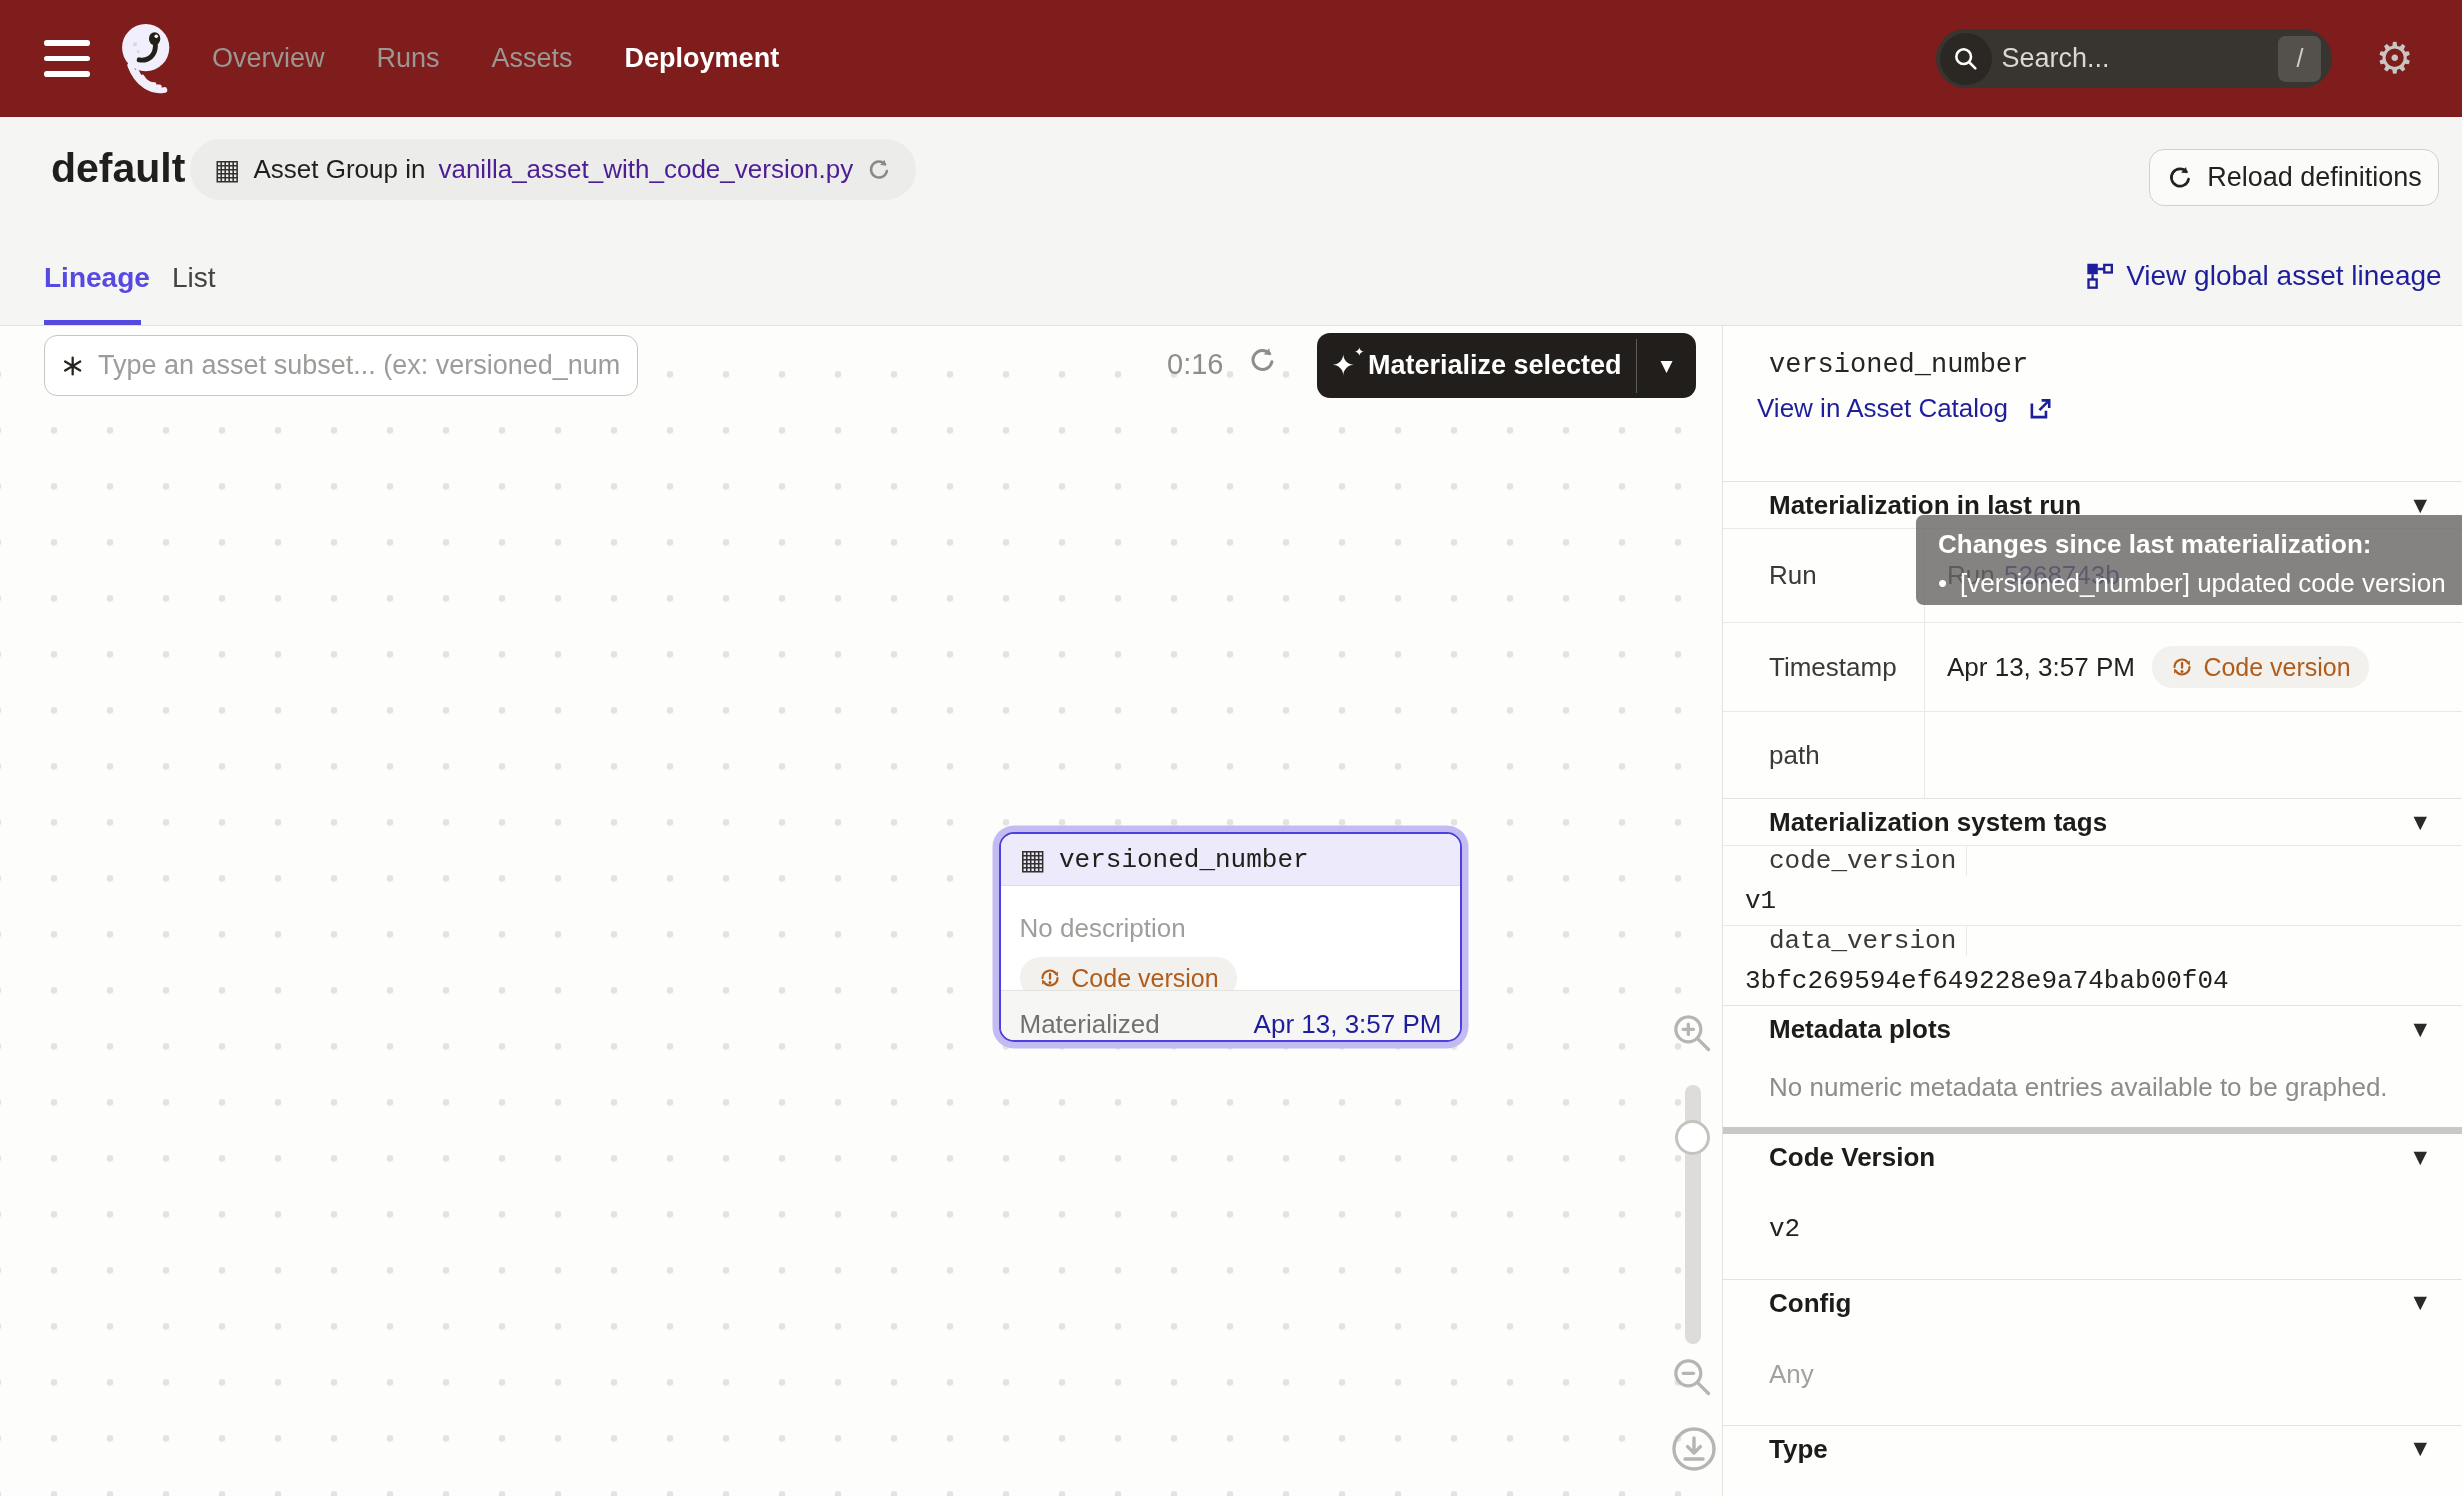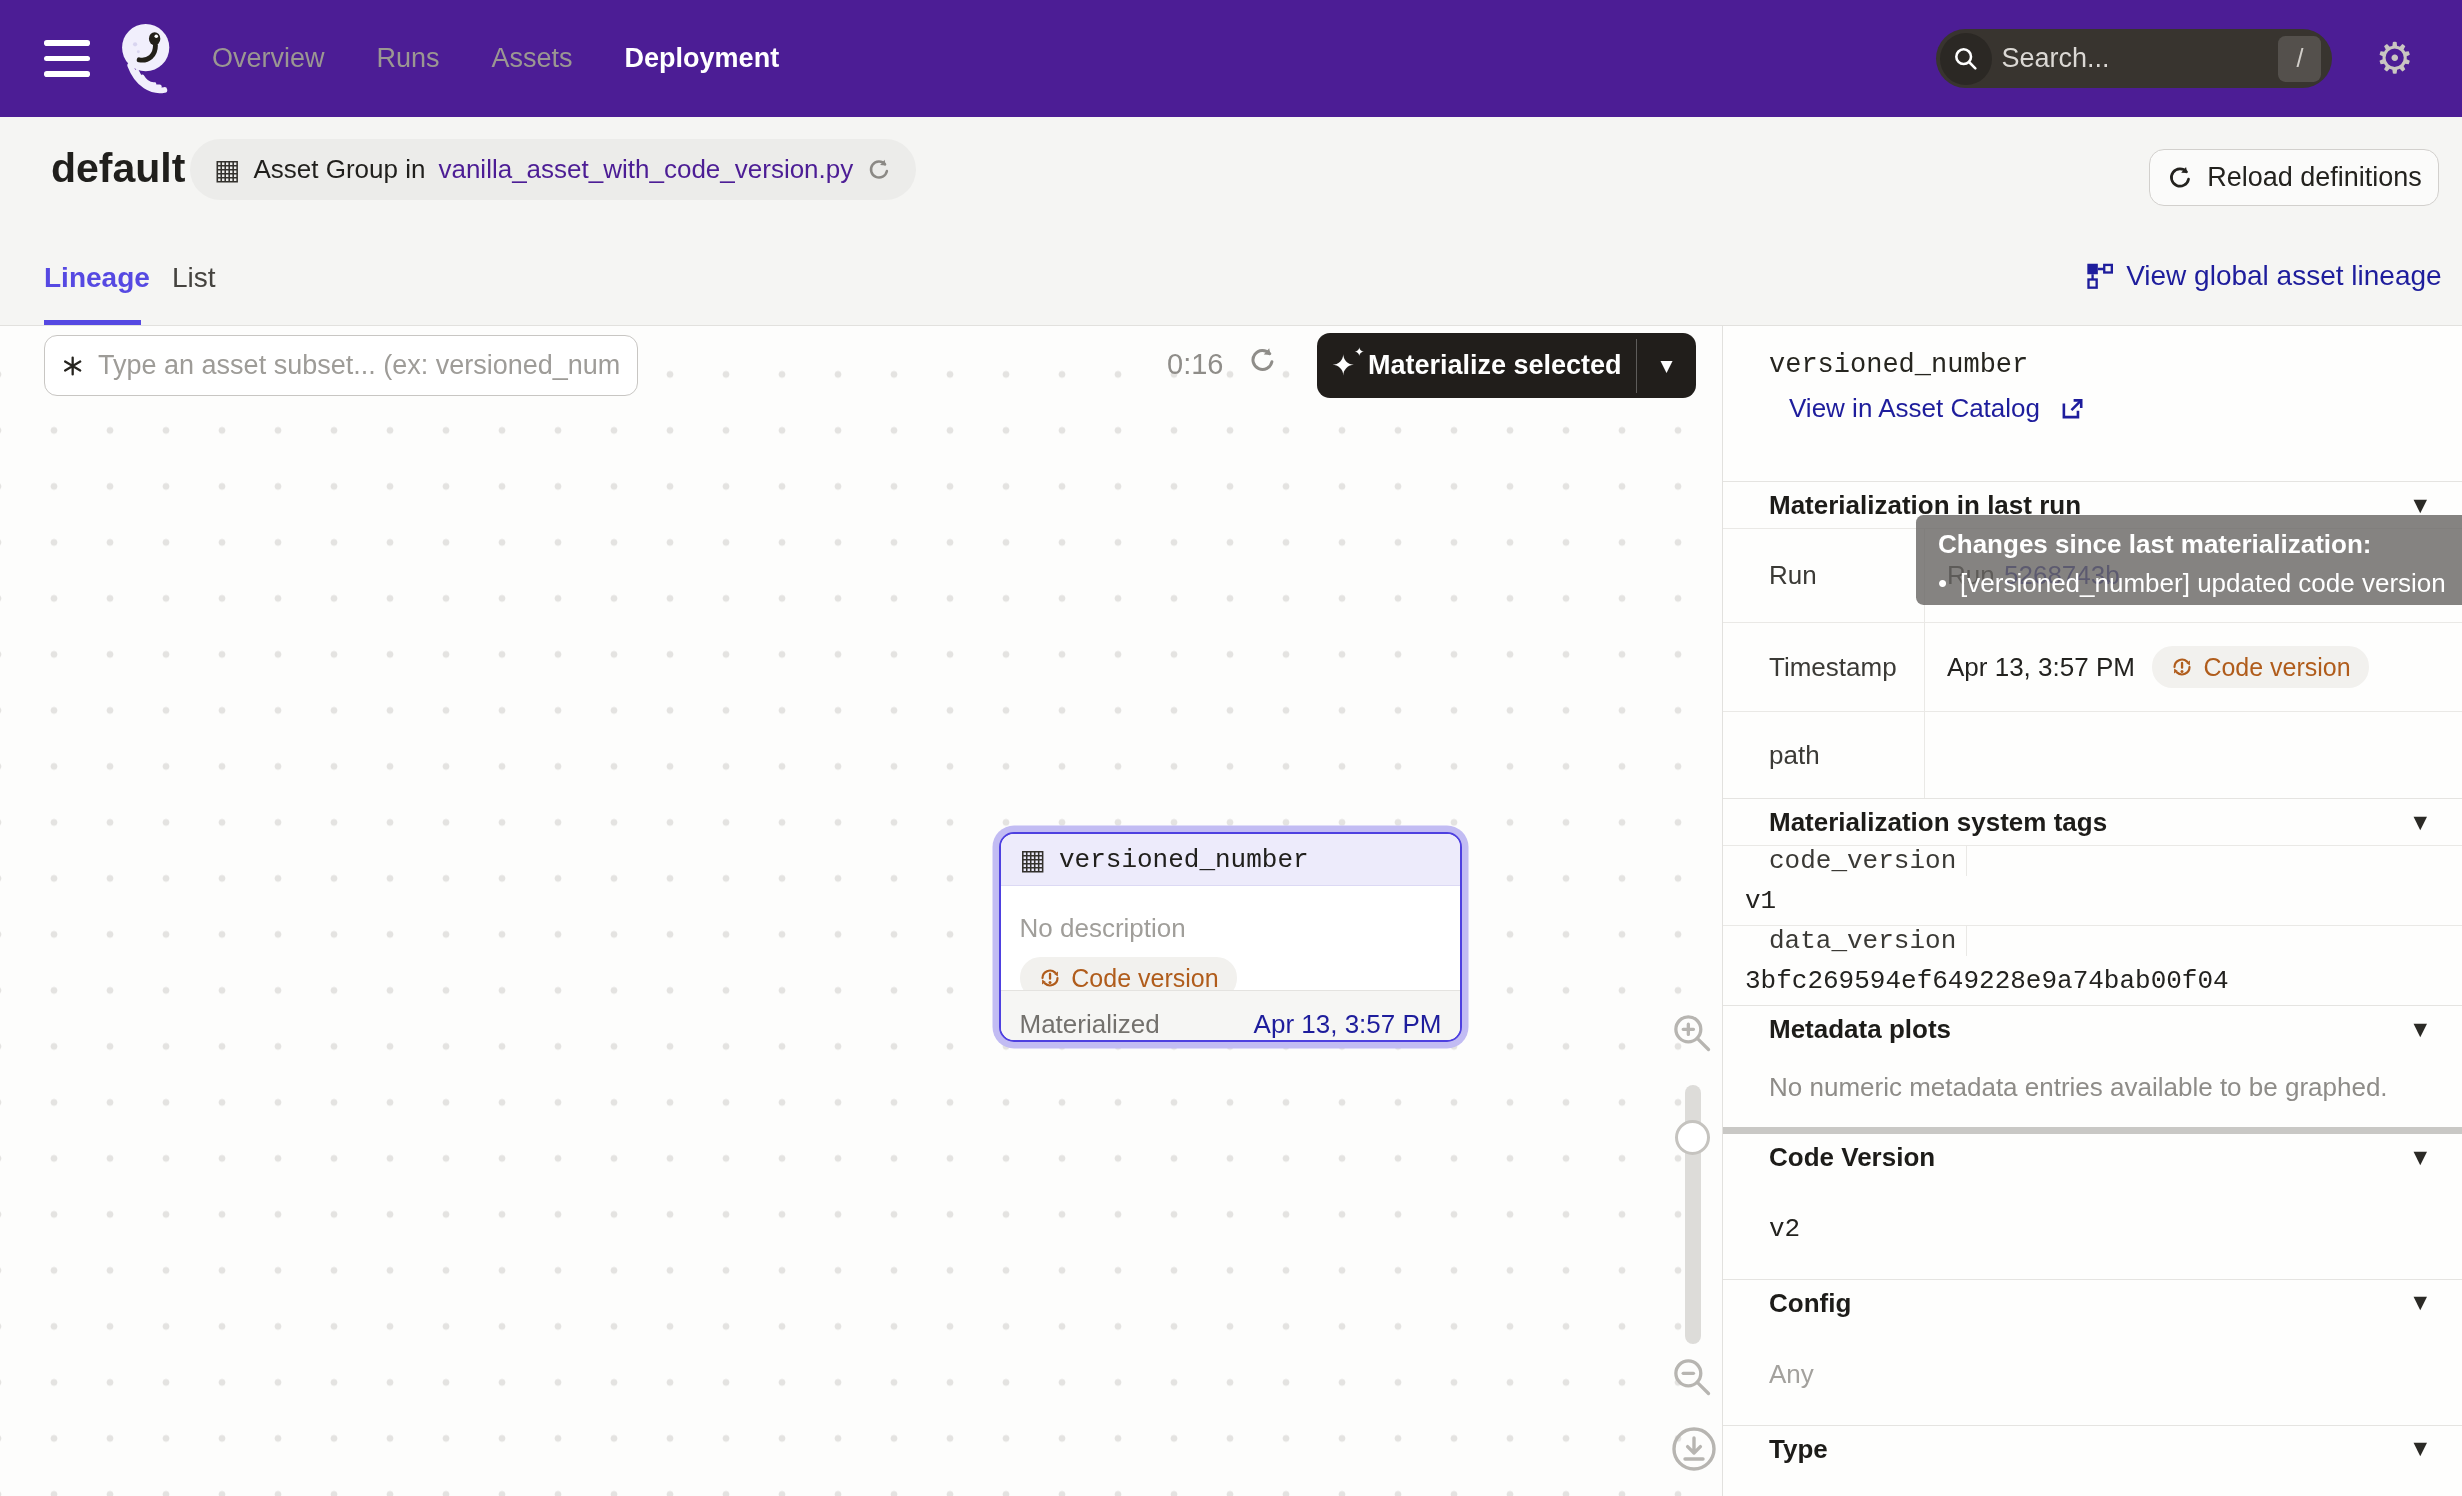--- a/index.html
+++ b/index.html
@@ -1,21 +1,21 @@
 <!DOCTYPE html>
 <html style="font-size:15px"><head>
 <meta charset="utf-8">
 <style>
   html,body{margin:0;padding:0;background:#e8e8e6;}
   #app{position:relative;width:2462px;height:1497px;background:#f5f5f3;overflow:hidden;
        font-family:"Liberation Sans",sans-serif;color:#23221f;}
   .mono{font-family:"Liberation Mono","DejaVu Sans Mono",monospace;}
 
   
-  .navbar{position:absolute;top:0;left:0;right:0;height:117px;background:#4c1d95;
+  .navbar{position:absolute;top:0;left:0;right:0;height:117px;background:#7f1d1d;
           display:flex;align-items:center;padding:0 48px 0 44px;box-sizing:border-box;}
   .hamburger{width:46px;height:37px;display:flex;flex-direction:column;justify-content:space-between;cursor:pointer;}
   .hamburger span{display:block;height:5.6px;border-radius:2.8px;background:#ffffff;}
   .logo{margin:0 37px 0 28px;display:flex;align-items:center;}
   .nav-links{display:flex;gap:52px;align-items:center;}
   .nav-link{font-size:27px;color:#9b9792;cursor:pointer;}
   .nav-link.active{color:#ffffff;font-weight:bold;}
   .nav-spacer{flex:1;}
   .searchbox{width:396px;height:59px;border-radius:30px;background:#38342f;display:flex;align-items:center;}
   .search-icon-wrap{width:52px;height:52px;border-radius:50%;background:#2b2824;margin:3.7px 9.3px 3.7px 3.7px;
@@ -83,21 +83,21 @@
   .zoomctl{position:absolute;left:1661px;top:685px;width:65px;color:#b7b5b1;}
   .zc-btn{position:absolute;left:9.3px;cursor:pointer;}
   .zc-track{position:absolute;left:24px;top:74px;width:15.7px;height:259px;border-radius:8.3px;background:#dddcd9;cursor:pointer;}
   .zc-thumb{position:absolute;left:14px;top:109px;width:35px;height:35px;border-radius:50%;background:#ffffff;
             border:3.7px solid #c5c3bf;box-sizing:border-box;cursor:pointer;}
 
   
   .sidebar{position:absolute;left:1722px;top:326px;right:0;bottom:0;background:#fefefd;
            border-left:0.9px solid #e2e1de;box-sizing:border-box;font-size:26px;}
   .sb-title{margin:24px 0 0 46px;font-size:27px;color:#26251f;}
-  .sb-catalog{margin:13px 0 0 66px;display:inline-flex;align-items:center;gap:19px;color:#1e1d9c;cursor:pointer;}
+  .sb-catalog{margin:13px 0 0 34px;display:inline-flex;align-items:center;gap:19px;color:#1e1d9c;cursor:pointer;}
   .sb-toppad{height:131px;box-sizing:border-box;}
   .sec-header{height:47px;line-height:47px;border-top:0.9px solid #e5e4e1;font-weight:bold;color:#1d1c19;
               padding-left:46px;position:relative;cursor:pointer;box-sizing:border-box;}
   .sec-caret{position:absolute;right:35px;top:0;height:100%;display:flex;align-items:center;
              font-family:"DejaVu Sans",sans-serif;font-size:17.6px;color:#2b2a26;font-weight:normal;}
   .kv-row{display:flex;border-top:0.9px solid #eae9e6;}
   .kv-k{width:202px;border-right:0.9px solid #eae9e6;box-sizing:border-box;display:flex;align-items:center;
         padding-left:46px;color:#3b3a36;flex-shrink:0;}
   .kv-k.wide{width:244px;}
   .kv-v{flex:1;display:flex;align-items:center;padding-left:22px;overflow:hidden;white-space:nowrap;}

